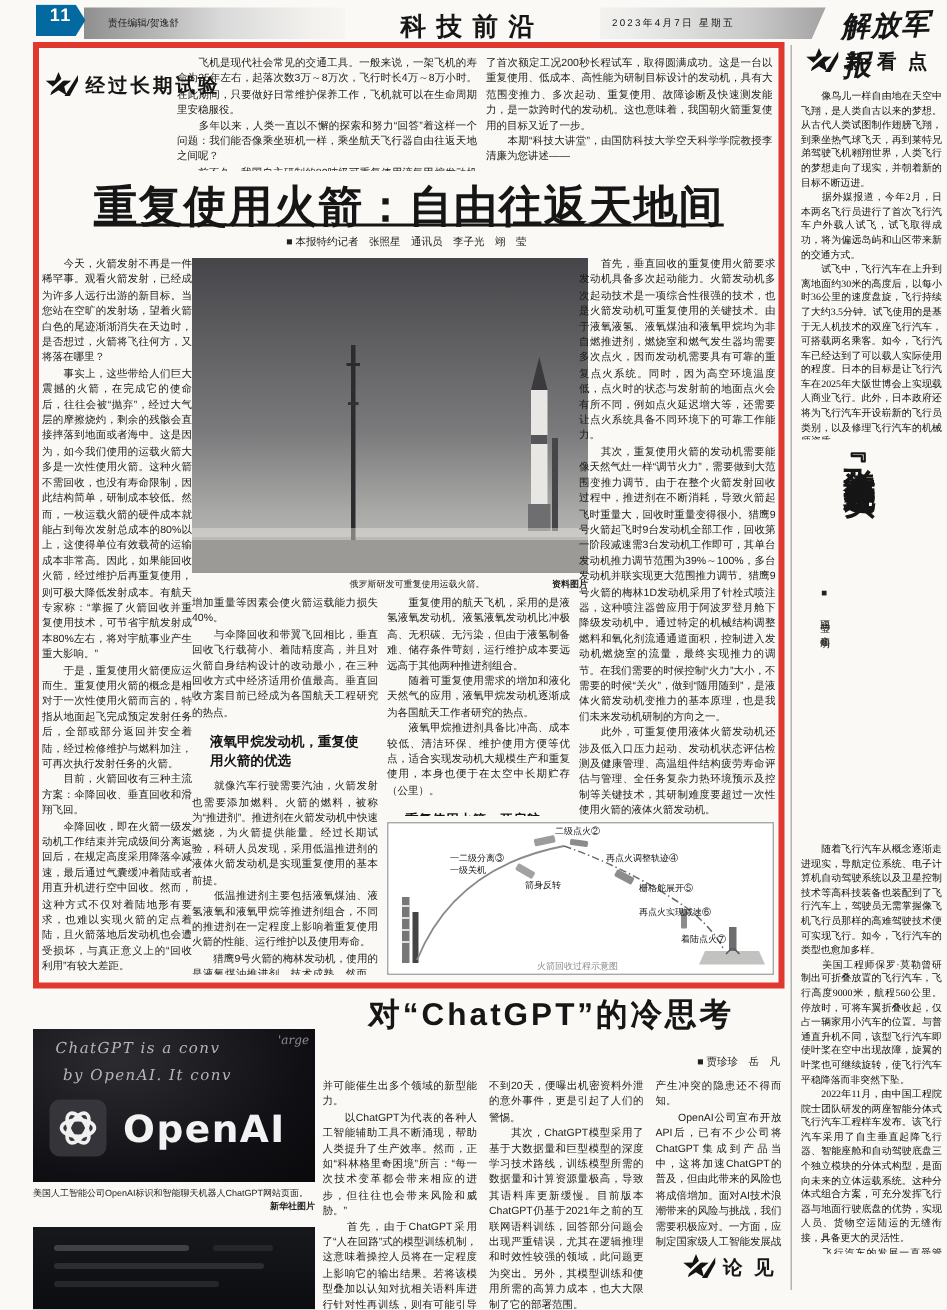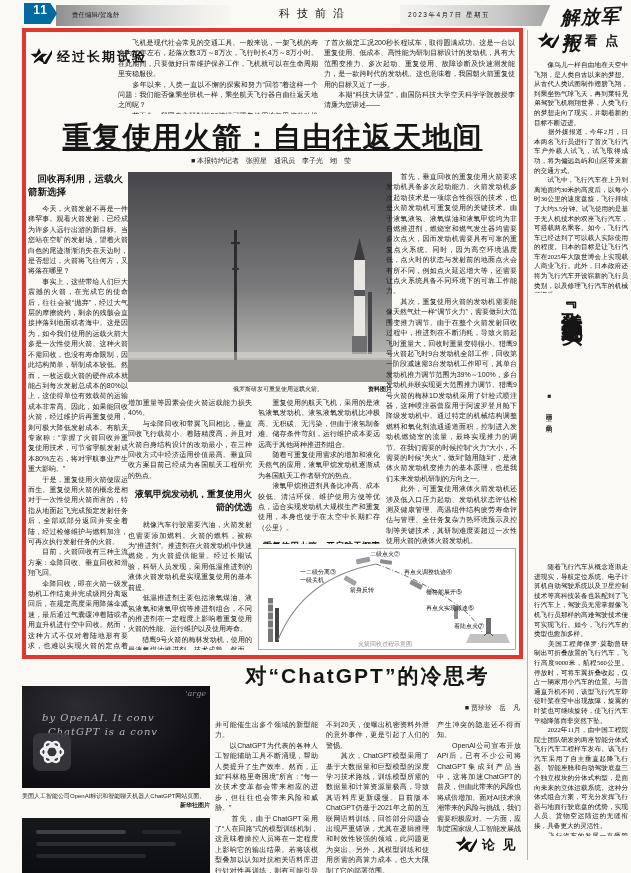--- a/index.html
+++ b/index.html
@@ -7,35 +7,35 @@
   #page{position:relative;width:631px;height:873px;background:#faf9f6;overflow:hidden;color:#161616;}
   .abs{position:absolute;}
   
   .band{position:absolute;left:56px;top:5px;width:506px;height:21px;
     background:linear-gradient(90deg,#8f8f8f 0%,#d9d9d9 18%,#f2f1ee 30%,#faf9f6 38%,#faf9f6 62%,#ededeb 72%,#c9c9c9 88%,#9a9a9a 100%);}
   .band-cut{position:absolute;left:546px;top:0px;width:26px;height:30px;background:#faf9f6;transform:skewX(-24deg);}
   .pagenum{position:absolute;left:24px;top:3px;width:33px;height:21px;background:#0369a1;
     clip-path:polygon(0 0,80% 0,100% 50%,80% 100%,0 100%);color:#fff;font-weight:bold;font-size:12px;
     display:flex;justify-content:center;letter-spacing:1px;}
   .editor{position:absolute;left:72px;top:11px;font-size:6.5px;color:#222;}
-  .section{position:absolute;left:230px;top:4px;width:170px;text-align:center;font-size:11px;font-weight:400;letter-spacing:7px;background:#faf9f6;padding:2px 0 3px 0;}
+  .section{position:absolute;left:230px;top:4px;width:170px;text-align:center;font-size:17px;font-weight:700;letter-spacing:7px;background:#faf9f6;padding:2px 0 3px 0;}
   .date{position:absolute;left:408px;top:11px;font-size:6.5px;letter-spacing:1.5px;color:#111;}
   .masthead{position:absolute;left:561px;top:4px;font-family:"DejaVu Serif",serif;font-weight:bold;font-style:italic;font-size:19px;letter-spacing:1px;transform:rotate(-2deg);}
   .vrule{position:absolute;left:527px;top:30px;width:1px;height:830px;background:#b5b3ae;}
   
   .redbox{position:absolute;left:22px;top:28px;width:493px;height:623px;border:4px solid #e0372e;background:transparent;}
   
   .badge{display:flex;align-items:center;gap:5px;}
   .badge .bt{font-weight:900;font-size:13px;letter-spacing:2px;}
   
   .txt{font-size:7px;line-height:10.4px;text-align:justify;white-space:pre-wrap;overflow:hidden;color:#1b1b1b;}
   .txt-s{font-size:6.6px;line-height:9.6px;text-align:justify;white-space:pre-wrap;overflow:hidden;
     font-family:"Liberation Serif",serif;color:#101010;}
   .subhead1{font-weight:900;font-size:9.5px;line-height:13px;margin:0 0 6px 0;}
-  .subhead2{font-weight:900;font-size:9px;line-height:12.5px;text-align:right;margin:7px 0;}
+  .subhead2{font-weight:900;font-size:9px;line-height:12.5px;text-align:left;margin:7px 12px;}
   .headline{font-weight:900;font-size:29px;letter-spacing:1px;text-align:center;white-space:nowrap;text-decoration:underline;}
   .byline{font-size:7px;text-align:center;color:#222;}
   .capline{display:flex;font-size:6px;color:#222;}
   
   .photo{background:#666;overflow:hidden;}
   
   .bheadline{font-weight:900;font-size:21px;letter-spacing:2px;text-align:center;white-space:nowrap;}
   .bbyline{font-size:7px;text-align:right;color:#222;}
   .darkimg{background:radial-gradient(120% 140% at 30% 20%,#2b2b30 0%,#101014 55%,#050507 100%);position:absolute;overflow:hidden;}
   .ch-line{font-family:"DejaVu Serif",serif;font-style:italic;color:#cfcfd4;font-size:10px;letter-spacing:1px;opacity:.85;}
@@ -77,21 +77,20 @@
     <div class="abs txt" style="left:92px;top:6px;width:200px;height:76px;">　　飞机是现代社会常见的交通工具。一般来说，一架飞机的寿命为25年左右，起落次数3万～8万次，飞行时长4万～8万小时。在此期间，只要做好日常维护保养工作，飞机就可以在生命周期里安稳服役。
 　　多年以来，人类一直以不懈的探索和努力“回答”着这样一个问题：我们能否像乘坐班机一样，乘坐航天飞行器自由往返天地之间呢？
 　　前不久，我国自主研制的80吨级可重复使用液氧甲烷发动机进行</div>
     <div class="abs txt" style="left:298px;top:6px;width:191px;height:76px;">了首次额定工况200秒长程试车，取得圆满成功。这是一台以重复使用、低成本、高性能为研制目标设计的发动机，具有大范围变推力、多次起动、重复使用、故障诊断及快速测发能力，是一款跨时代的发动机。这也意味着，我国朝火箭重复使用的目标又近了一步。
 　　本期“科技大讲堂”，由国防科技大学空天科学学院教授李清廉为您讲述——</div>
 
     <div class="abs headline" style="left:10px;top:86px;width:473px;">重复使用火箭：自由往返天地间</div>
     <div class="abs byline" style="left:90px;top:124px;width:310px;">■ 本报特约记者　张照星　通讯员　李子光　翊　莹</div>
 
     <div class="abs" style="left:2px;top:140px;width:100px;height:478px;overflow:hidden;">
-      <div class="subhead1">　回收再利用，运载火箭新选择</div>
       <div class="txt">　　今天，火箭发射不再是一件稀罕事。观看火箭发射，已经成为许多人远行出游的新目标。当您站在空旷的发射场，望着火箭白色的尾迹渐渐消失在天边时，是否想过，火箭将飞往何方，又将落在哪里？
 　　事实上，这些带给人们巨大震撼的火箭，在完成它的使命后，往往会被“抛弃”，经过大气层的摩擦烧灼，剩余的残骸会直接摔落到地面或者海中。这是因为，如今我们使用的运载火箭大多是一次性使用火箭。这种火箭不需回收，也没有寿命限制，因此结构简单，研制成本较低。然而，一枚运载火箭的硬件成本就能占到每次发射总成本的80%以上，这使得单位有效载荷的运输成本非常高。因此，如果能回收火箭，经过维护后再重复使用，则可极大降低发射成本。有航天专家称：“掌握了火箭回收并重复使用技术，可节省宇航发射成本80%左右，将对宇航事业产生重大影响。”
 　　于是，重复使用火箭便应运而生。重复使用火箭的概念是相对于一次性使用火箭而言的，特指从地面起飞完成预定发射任务后，全部或部分返回并安全着陆，经过检修维护与燃料加注，可再次执行发射任务的火箭。
 　　目前，火箭回收有三种主流方案：伞降回收、垂直回收和滑翔飞回。
 　　伞降回收，即在火箭一级发动机工作结束并完成级间分离返回后，在规定高度采用降落伞减速，最后通过气囊缓冲着陆或者用直升机进行空中回收。然而，这种方式不仅对着陆地形有要求，也难以实现火箭的定点着陆，且火箭落地后发动机也会遭受损坏，与真正意义上的“回收利用”有较大差距。
 　　垂直回收，是在规定高度采用发动机反推减速并调整至指定地点的回收方案。采用垂直回收的典型代表，是美国太空探索技术公司（SpaceX）的猎鹰9号火箭。该火箭于2015年成功实现第一级火箭回收，也成为全世界首个实现第一级火箭回收的轨道飞行器。
 　　带翼飞回，是利用空气动力使火箭像飞机一样滑翔降落，这种方案对火箭总体设计和返回控制技术要求较高。</div>
     </div>
 
     <div class="abs photo" style="left:102px;top:140px;width:264px;height:210px;">
@@ -208,31 +207,32 @@
 　　美国工程师保罗·莫勒曾研制出可折叠放置的飞行汽车，飞行高度9000米，航程560公里。停放时，可将车翼折叠收起，仅占一辆家用小汽车的位置。与普通直升机不同，该型飞行汽车即使叶桨在空中出现故障，旋翼的叶桨也可继续旋转，使飞行汽车平稳降落而非突然下坠。
 　　2022年11月，由中国工程院院士团队研发的两座智能分体式飞行汽车工程样车发布。该飞行汽车采用了自主垂直起降飞行器、智能座舱和自动驾驶底盘三个独立模块的分体式构型，是面向未来的立体运载系统。这种分体式组合方案，可充分发挥飞行器与地面行驶底盘的优势，实现人员、货物空运陆运的无缝衔接，具备更大的灵活性。
 　　飞行汽车的发展一直受管理、交通和安全等方面问题影响，相应法规的制定、航线的规划、事故责任的划分、空中驾驶资格的衔接等问题亟须解决，加上飞行易受气象影响较大，因此飞行汽车尚未能推广使用。
 　　外界普遍认为，飞行汽车或将率先应用于军用、应急救援等领域。目前，意大利推出了“X-鹰”和“空中骡子”两款飞行汽车用于野战运输和救援任务，有媒体称美军也将尝试为“飞行汽车”作战进行相关准备。</div>
 
   <div class="abs bheadline" style="left:215px;top:662px;width:305px;">对“ChatGPT”的冷思考</div>
   <div class="abs bbyline" style="left:380px;top:703px;width:140px;">■ 贾珍珍　岳　凡</div>
 
   <div class="darkimg" style="left:22px;top:686px;width:188px;height:102px;">
     <span class="corner">'arge</span>
-    <div class="ch-line" style="position:absolute;left:26px;top:8px;margin-top:32px;">ChatGPT is a conv</div>
+    <div class="ch-line" style="position:absolute;left:15px;top:8px;">ChatGPT is a conv</div>
     <div class="ch-line" style="position:absolute;left:20px;top:26px;">by OpenAI. It conv</div>
     <div style="position:absolute;left:10px;top:46px;display:flex;align-items:center;gap:10px;">
       <svg width="40" height="40" viewBox="0 0 40 40">
         <rect x="1" y="1" width="38" height="38" rx="7" fill="#3a3a40" opacity="0.85"></rect>
         <g stroke="#f0f0f0" stroke-width="2.4" fill="none">
           <ellipse cx="20" cy="20" rx="11" ry="5.5"></ellipse>
           <ellipse cx="20" cy="20" rx="11" ry="5.5" transform="rotate(60 20 20)"></ellipse>
           <ellipse cx="20" cy="20" rx="11" ry="5.5" transform="rotate(120 20 20)"></ellipse>
         </g>
       </svg>
+      <span class="openai-word">OpenAI</span>
     </div>
   </div>
   <div class="abs" style="left:22px;top:792px;width:188px;font-size:6px;line-height:8.5px;text-align:justify;color:#222;">
     <span>美国人工智能公司OpenAI标识和智能聊天机器人ChatGPT网站页面。</span>
     <div style="text-align:right;font-weight:bold;">新华社图片</div>
   </div>
   <div class="darkimg img2" style="left:22px;top:818px;width:188px;height:55px;">
     <div class="streak" style="left:14px;top:12px;width:90px;"></div>
     <div class="streak" style="left:14px;top:24px;width:140px;opacity:.6;"></div>
     <div class="streak" style="left:14px;top:36px;width:110px;opacity:.5;"></div>

